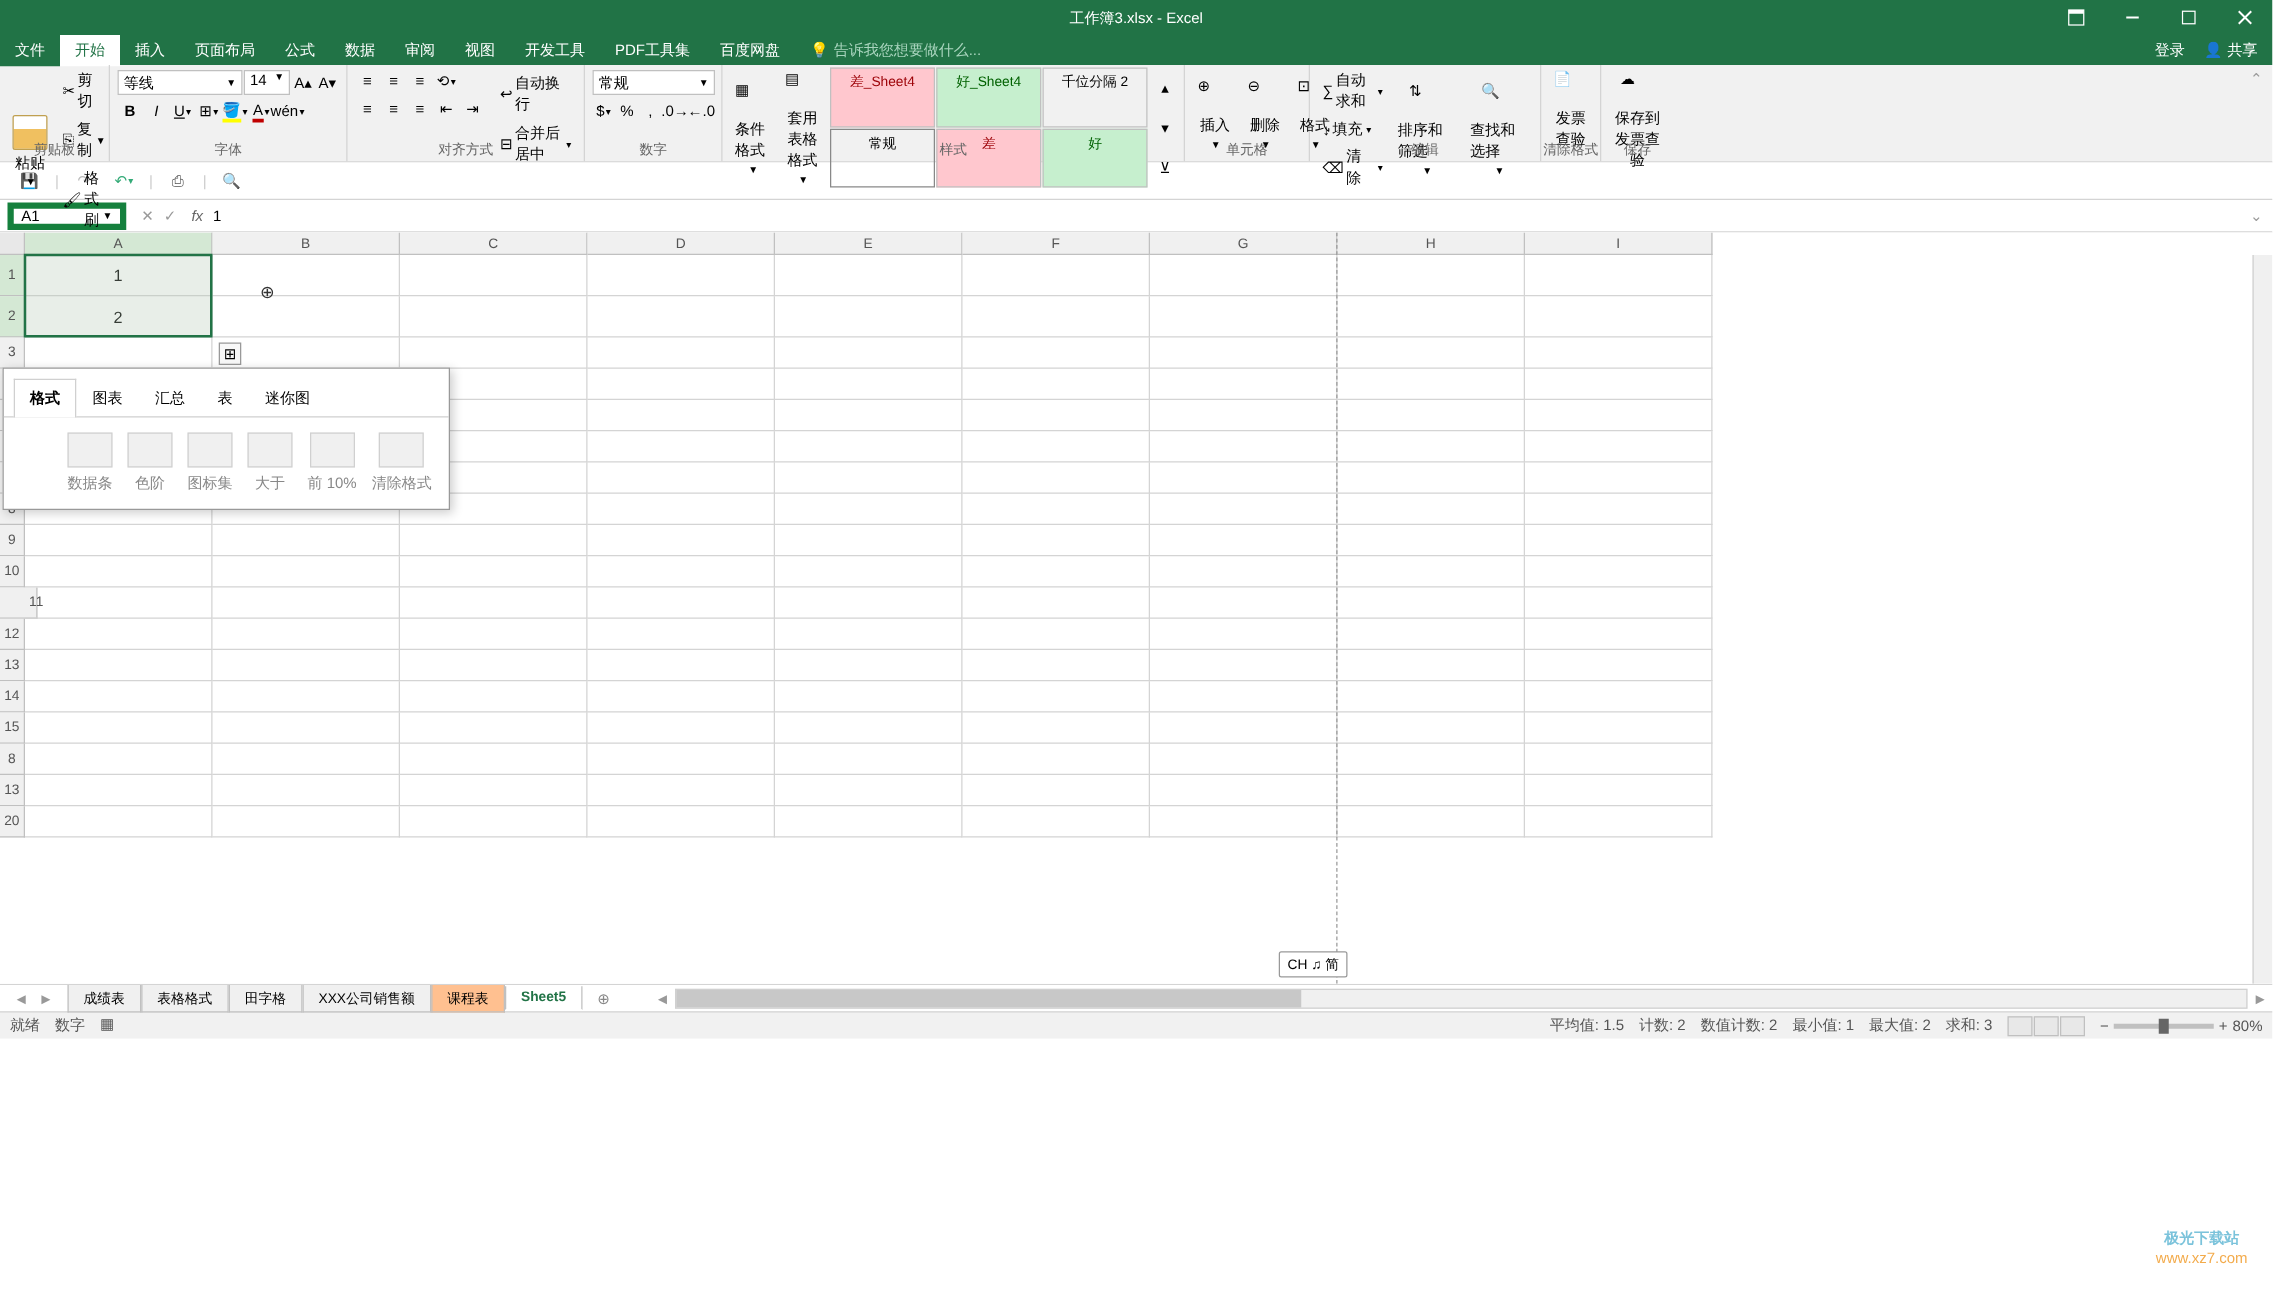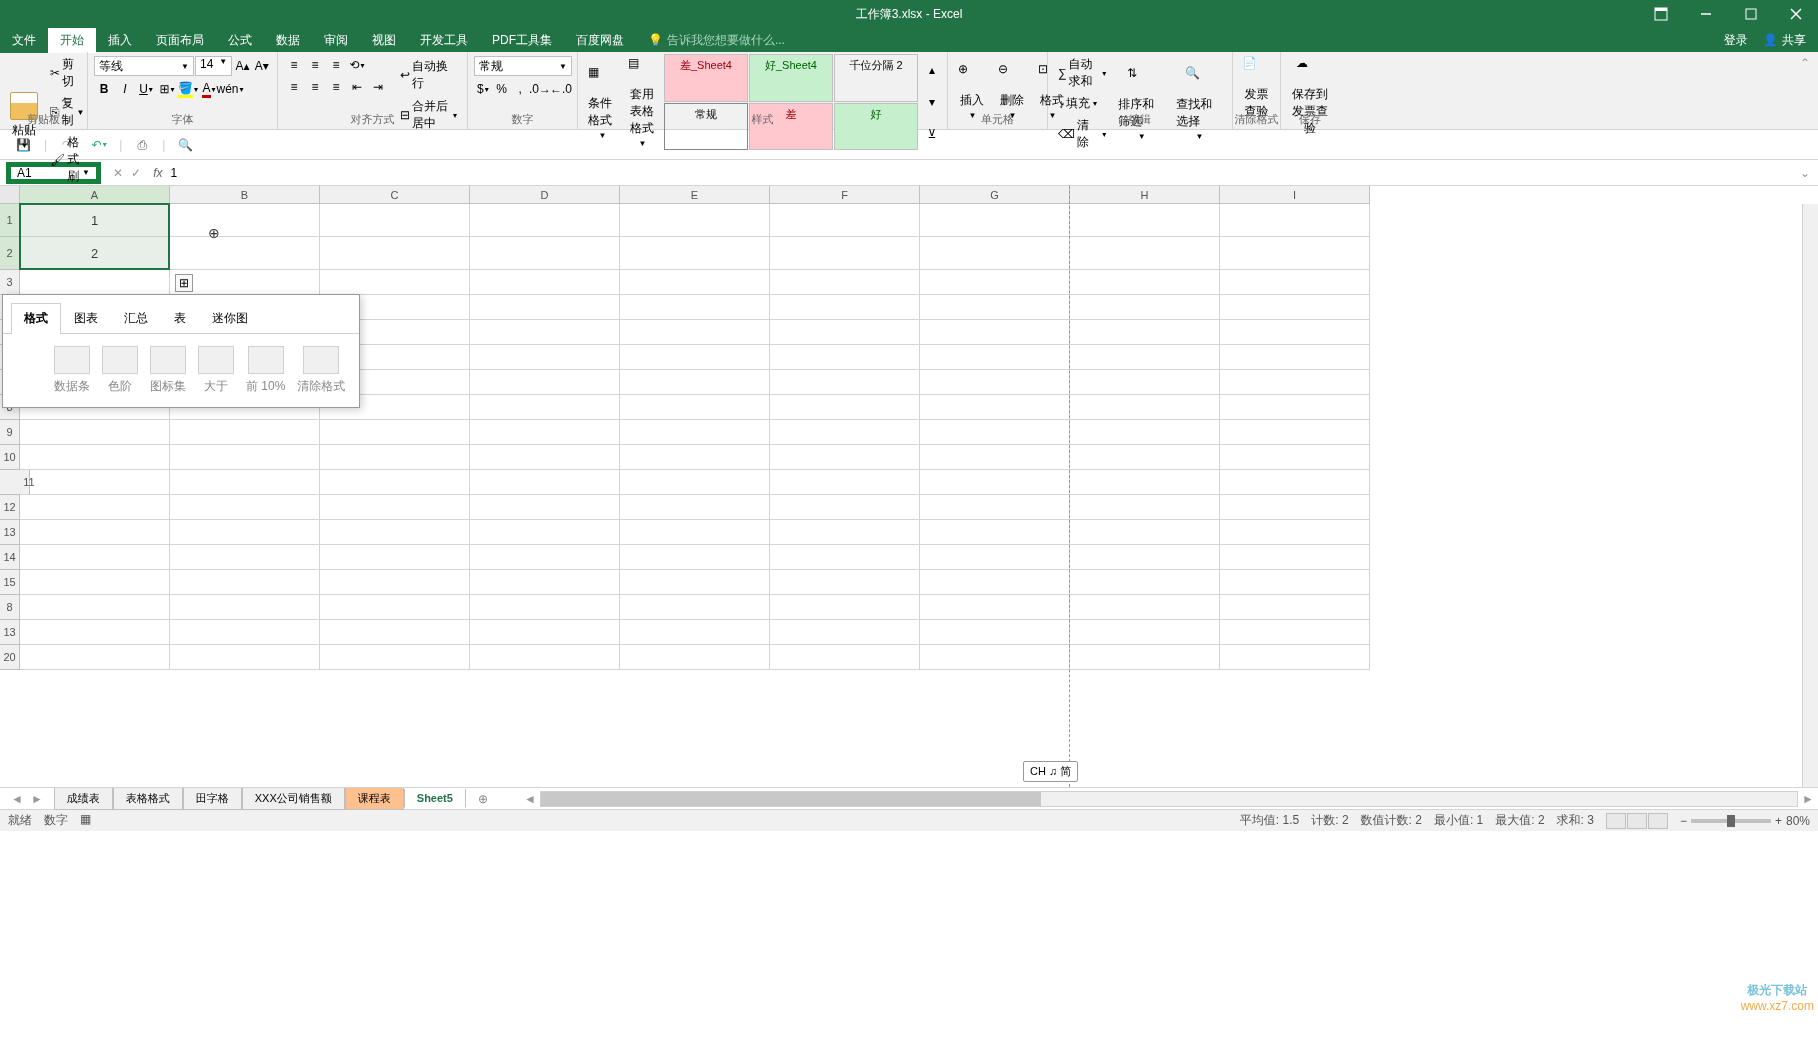--- a/index.html
+++ b/index.html
@@ -70,21 +70,21 @@
 .statusbar{background:#f1f1f1;border-top:1px solid #d4d4d4;height:22px;display:flex;align-items:center;padding:0 8px;font-size:11px;color:#555;}
 .status-left{display:flex;gap:12px;}
 .status-right{margin-left:auto;display:flex;gap:12px;align-items:center;}
 .view-btns{display:flex;gap:1px;}
 .view-btn{width:20px;height:16px;border:1px solid #c0c0c0;cursor:pointer;background:#e8e8e8;}
 .zoom{display:flex;align-items:center;gap:4px;}
 .zoom-track{width:80px;height:4px;background:#c0c0c0;position:relative;}
 .zoom-thumb{position:absolute;width:8px;height:12px;background:#666;top:-4px;left:36px;}
 .ime-indicator{position:absolute;background:#fff;border:1px solid #999;padding:2px 6px;font-size:11px;border-radius:2px;}
 .vscroll{position:absolute;right:0;top:18px;bottom:0;width:16px;background:#f0f0f0;border-left:1px solid #d0d0d0;}
-.watermark{position:absolute;right:4px;bottom:24px;opacity:0.7;font-size:10px;color:#5bc;display:flex;flex-direction:column;align-items:center;}
+.watermark{position:absolute;right:20px;bottom:24px;opacity:0.7;font-size:10px;color:#5bc;display:flex;flex-direction:column;align-items:center;}
 .dd{font-size:8px;margin-left:1px;}
 svg{display:block;}
 </style>
 </head>
 <body>
 
 <div class="titlebar">
   <div class="title-center">工作簿3.xlsx - Excel</div>
   <div class="title-right">
     <div class="title-btn">

